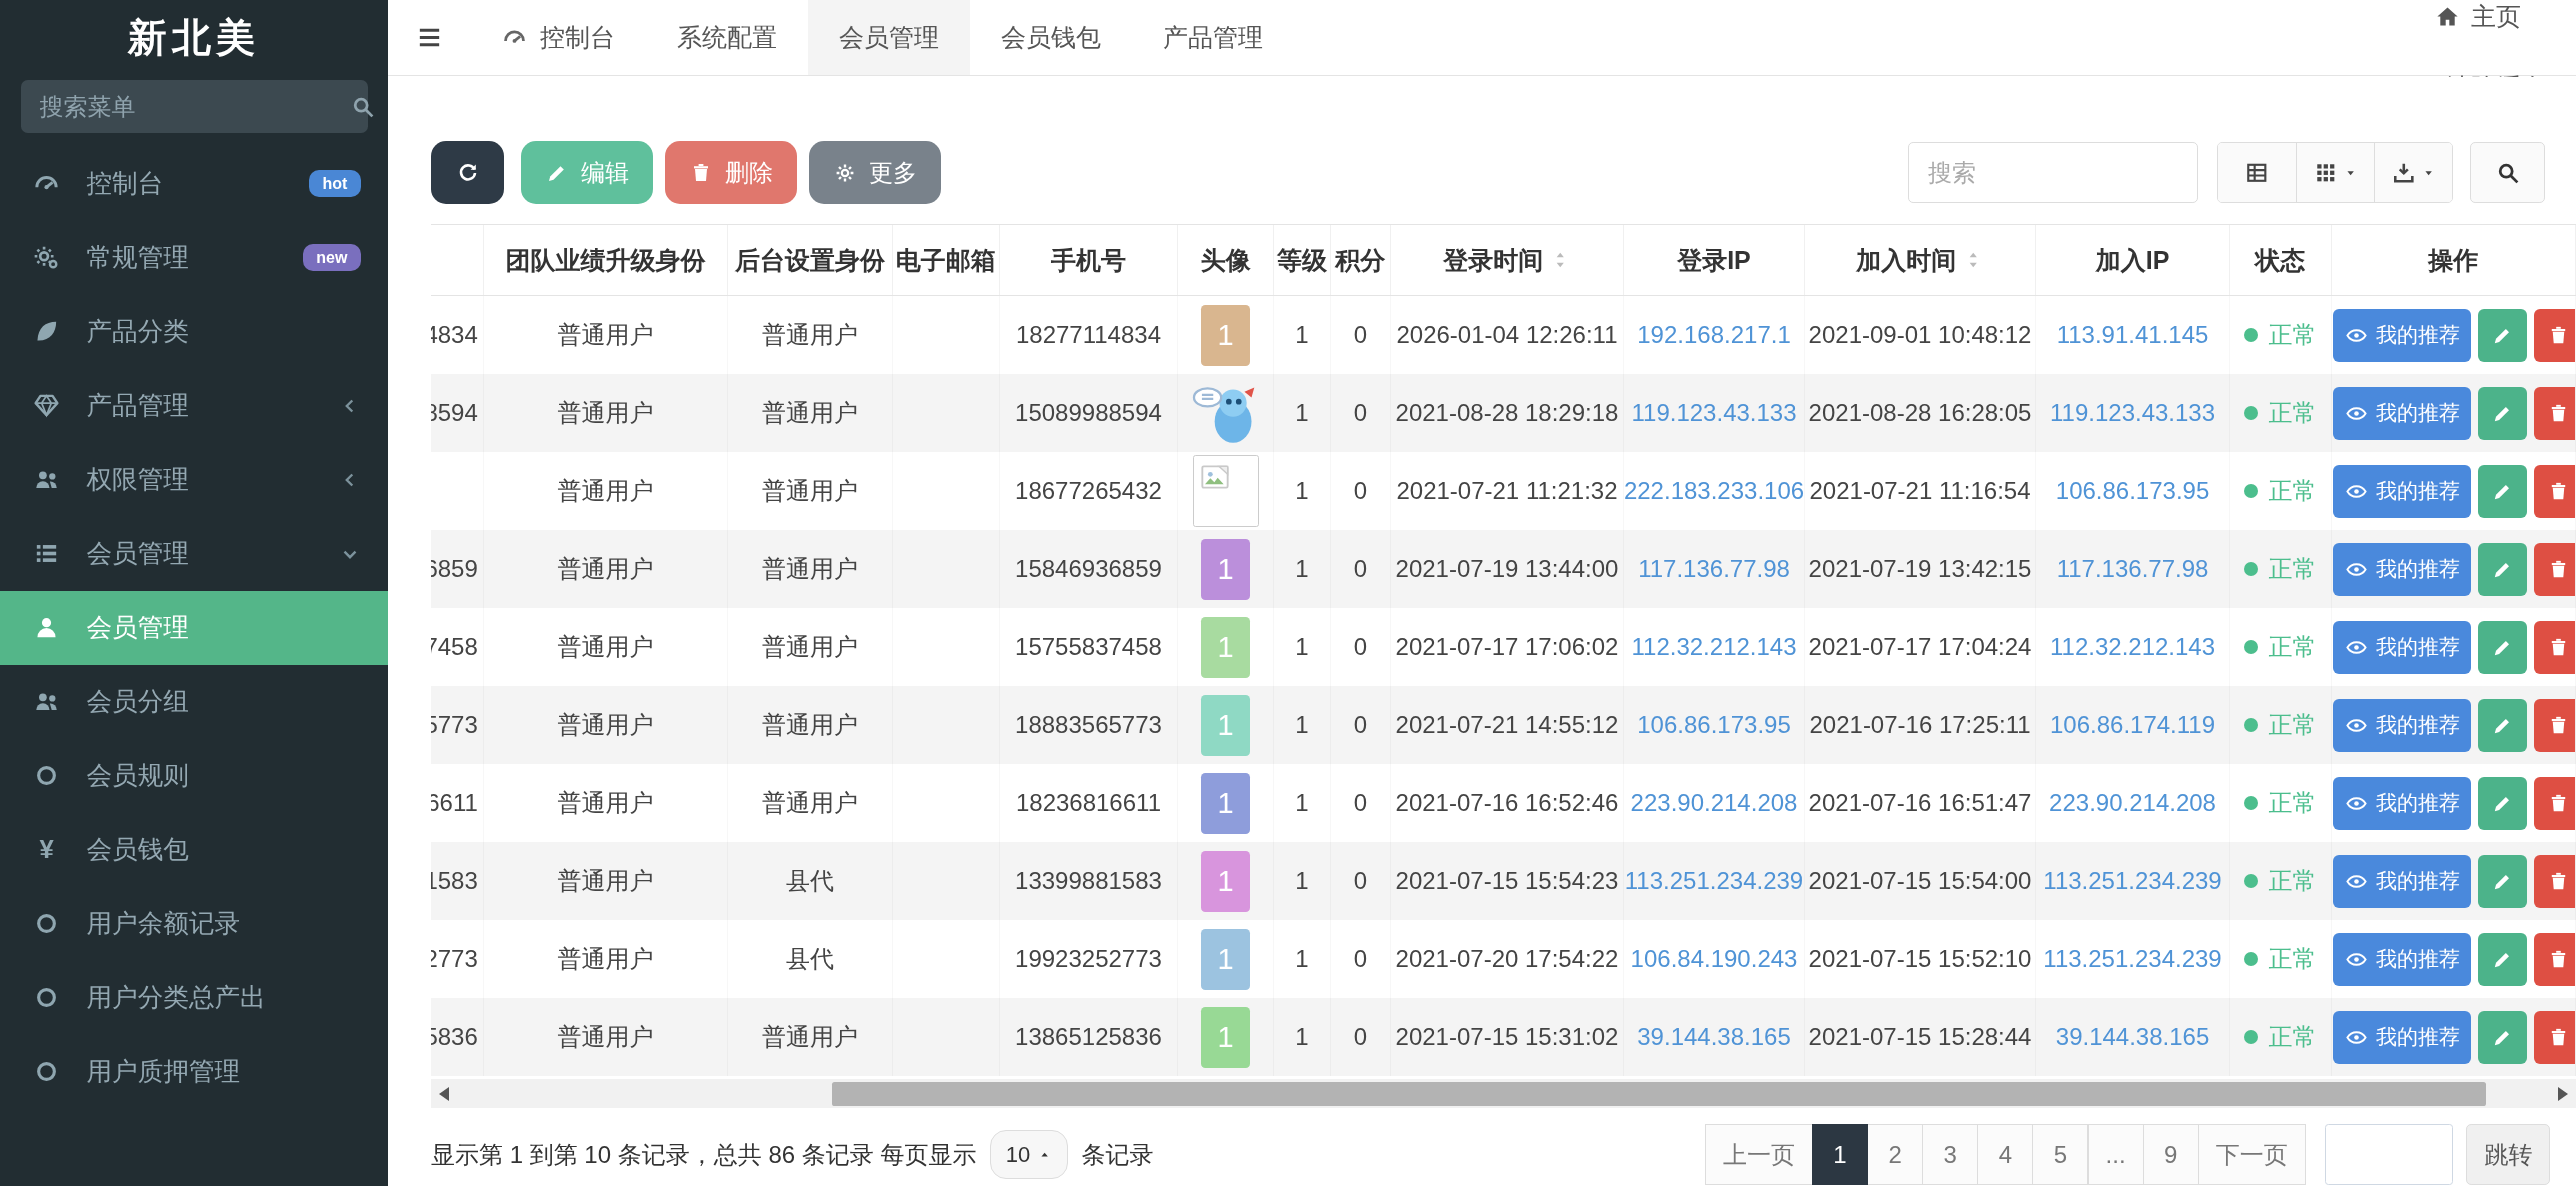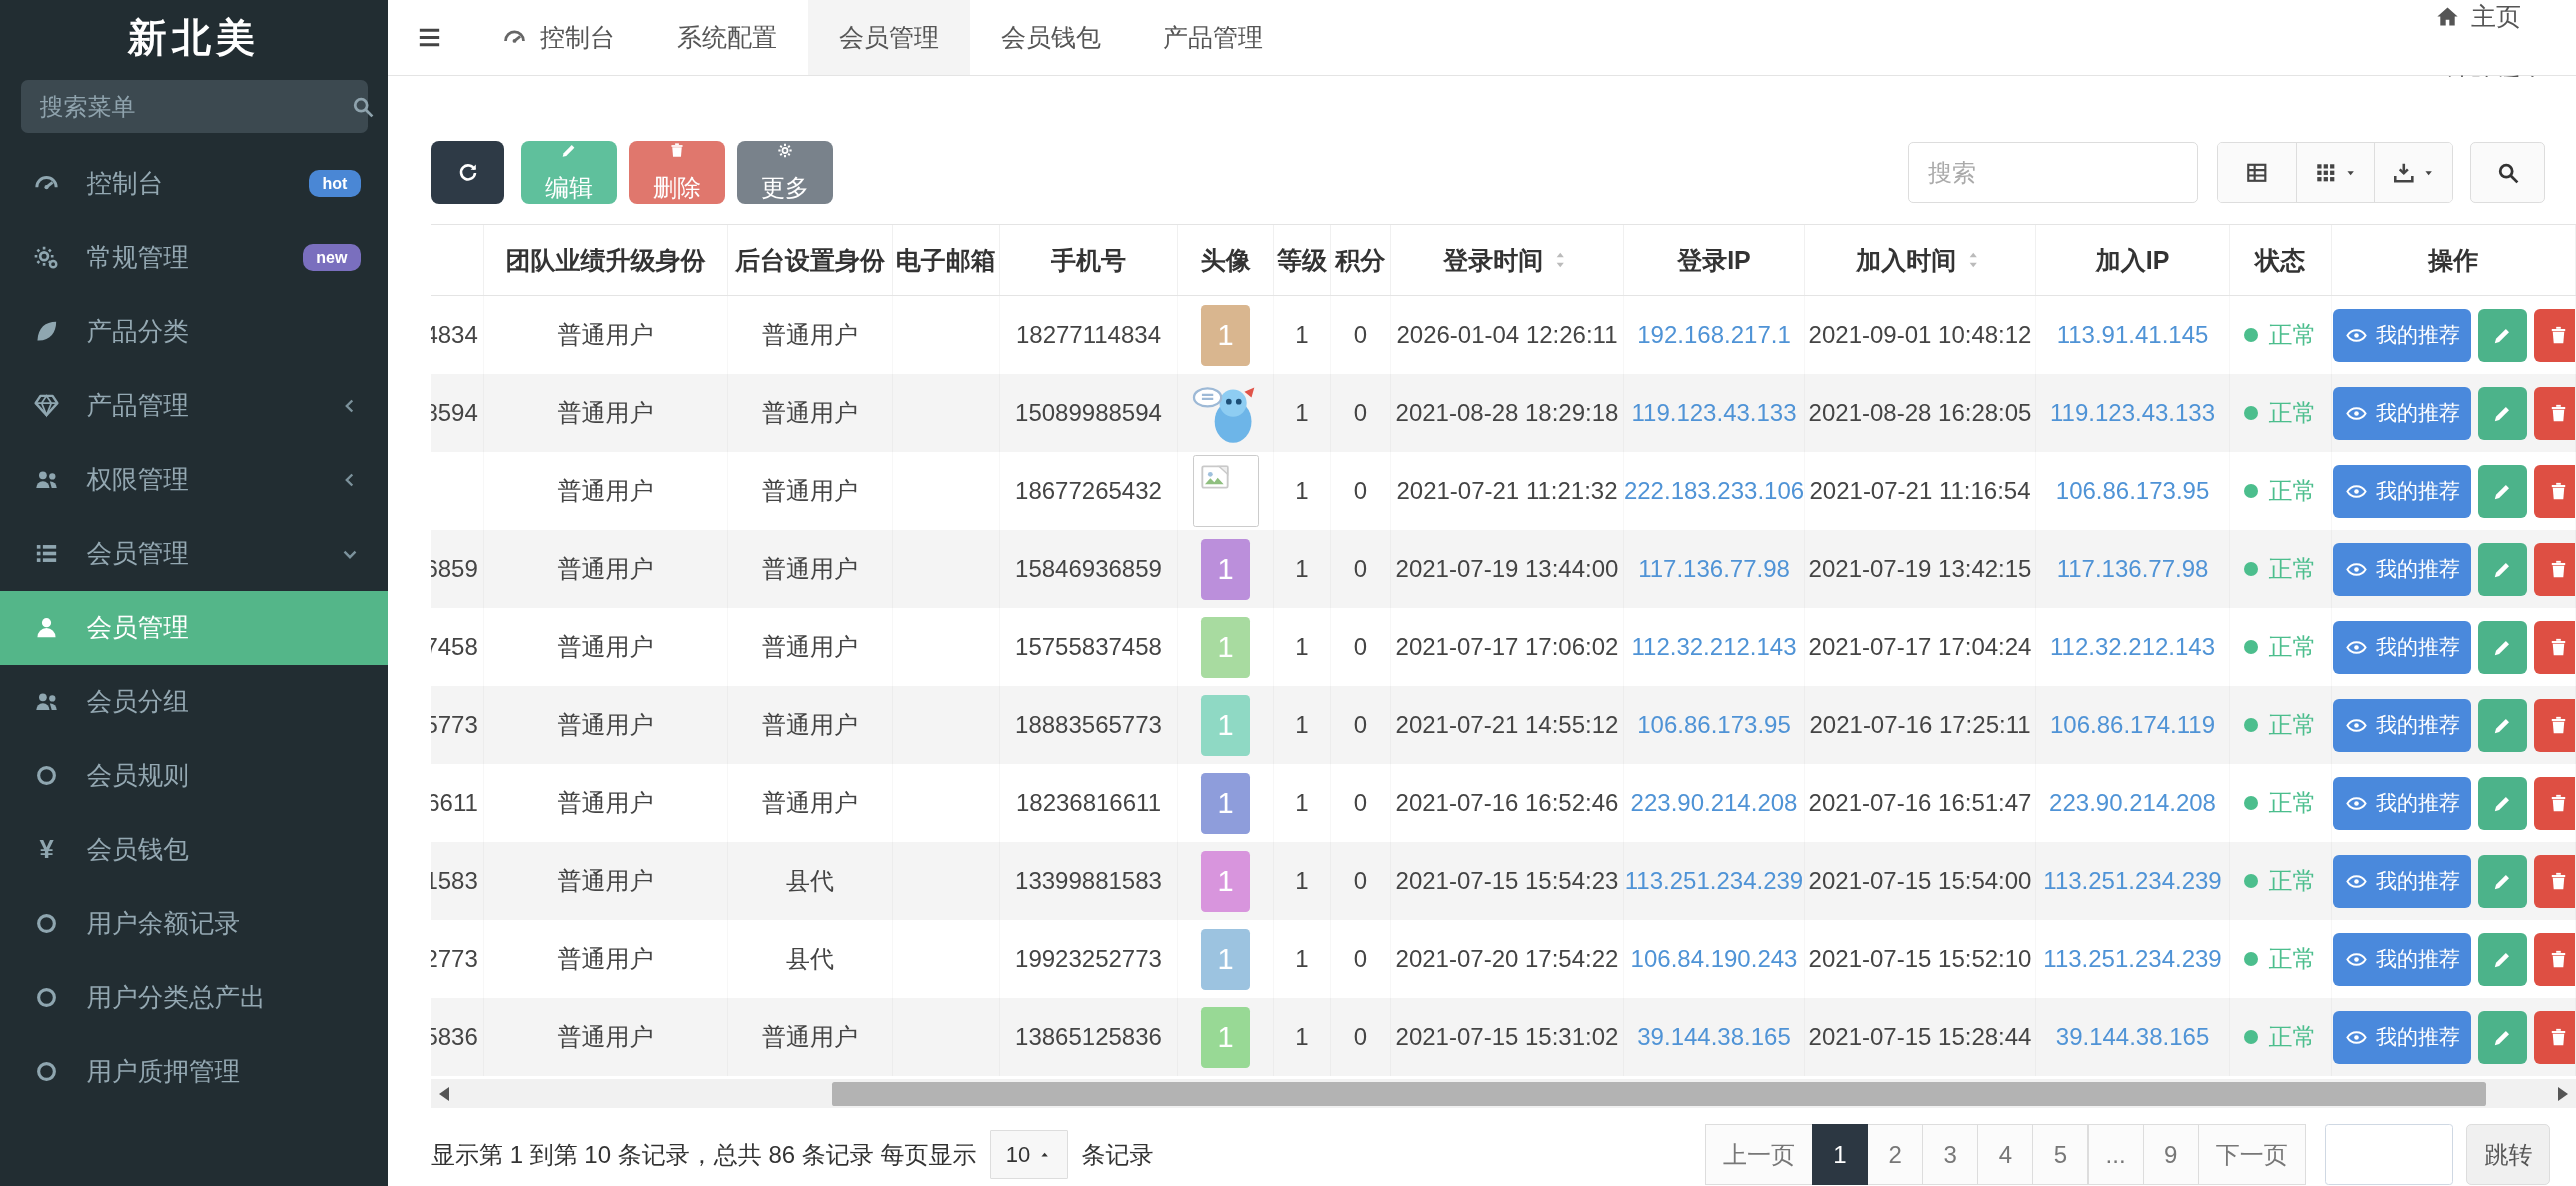--- a/index.html
+++ b/index.html
@@ -49,23 +49,23 @@
   .nav-link .ic { width:27px; height:27px; color:#555; }
   .avatar { width:44px; height:44px; border-radius:50%; background:#e2e2e2;
     display:flex; align-items:center; justify-content:center; overflow:hidden; }
   .avatar .ic { width:34px; height:34px; }
 
   
   .content { position:absolute; left:388px; top:77px; right:0; bottom:0; background:#fff; }
 
   .toolbar { position:absolute; top:63px; left:43px; right:31px; height:65px;
     display:flex; align-items:center; }
-  .btn { height:63px; border:none; border-radius:8px; display:inline-flex;
+  .btn { height:63px; border:none; border-radius:15px; display:inline-flex;
     align-items:center; gap:12px; font-size:24px; color:#fff; padding:0 24px;
-    cursor:pointer; font-family:inherit;flex-direction:column; }
+    cursor:pointer; font-family:inherit; }
   .btn .ic { width:24px; height:24px; }
   .btn-refresh { background:#2e3a46; width:73px; justify-content:center; padding:0; }
   .btn-edit { background:#5fc09c; margin-left:17px; }
   .btn-del { background:#e0776d; margin-left:12px; }
   .btn-more { background:#79828b; margin-left:12px; }
   .right-tools { margin-left:auto; display:flex; align-items:center; }
   .search-input { width:290px; height:61px; border:0.9px solid #ddd; border-radius:5.1px;
     font-size:24px; padding:0 19px; color:#555; outline:none; font-family:inherit; }
   .search-input::placeholder { color:#aaa; }
   .tool-group { display:flex; margin-left:19px; border:0.9px solid #ddd;
@@ -121,21 +121,21 @@
   .hs-thumb { position:absolute; left:375px; top:2.6px; width:1654px; height:24px;
     background:#b3b3b3; border-radius:2.6px; cursor:grab; }
   .tri { width:0; height:0; border-style:solid; }
   .tri-l { border-width:7.7px 10.2px 7.7px 0; border-color:transparent #555 transparent transparent; }
   .tri-r { border-width:7.7px 0 7.7px 10.2px; border-color:transparent transparent transparent #555; }
 
   
   .tfoot { position:absolute; top:1045px; left:43px; right:25.6px; height:65px;
     display:flex; align-items:center; }
   .summary { display:flex; align-items:center; font-size:24px; color:#333; gap:13.6px; }
-  .pagesize { width:78px; height:49px; border:0.9px solid #ddd; border-radius:1px;
+  .pagesize { width:78px; height:49px; border:0.9px solid #ddd; border-radius:16px;
     background:#f7f7f7; display:flex; align-items:center; justify-content:center;
     gap:6.8px; font-size:22px; color:#333; cursor:pointer; }
   .pagesize .ic { width:15.3px; height:15.3px; color:#333; }
   .pager { margin-left:auto; display:flex; align-items:center; }
   .pg { min-width:56px; height:61px; padding:0 17px; border:0.9px solid #ddd;
     margin-left:-0.9px; background:#fbfbfb; color:#777; font-size:24px; display:flex;
     align-items:center; justify-content:center; cursor:pointer; }
   .pg.active { background:#2c3742; border-color:#2c3742; color:#fff; z-index:1; }
   .jump-input { width:128px; height:61px; border:0.9px solid #cfd8e3; border-radius:3.4px;
     margin-left:19px; font-size:24px; padding:0 12px; outline:none; font-family:inherit; }

